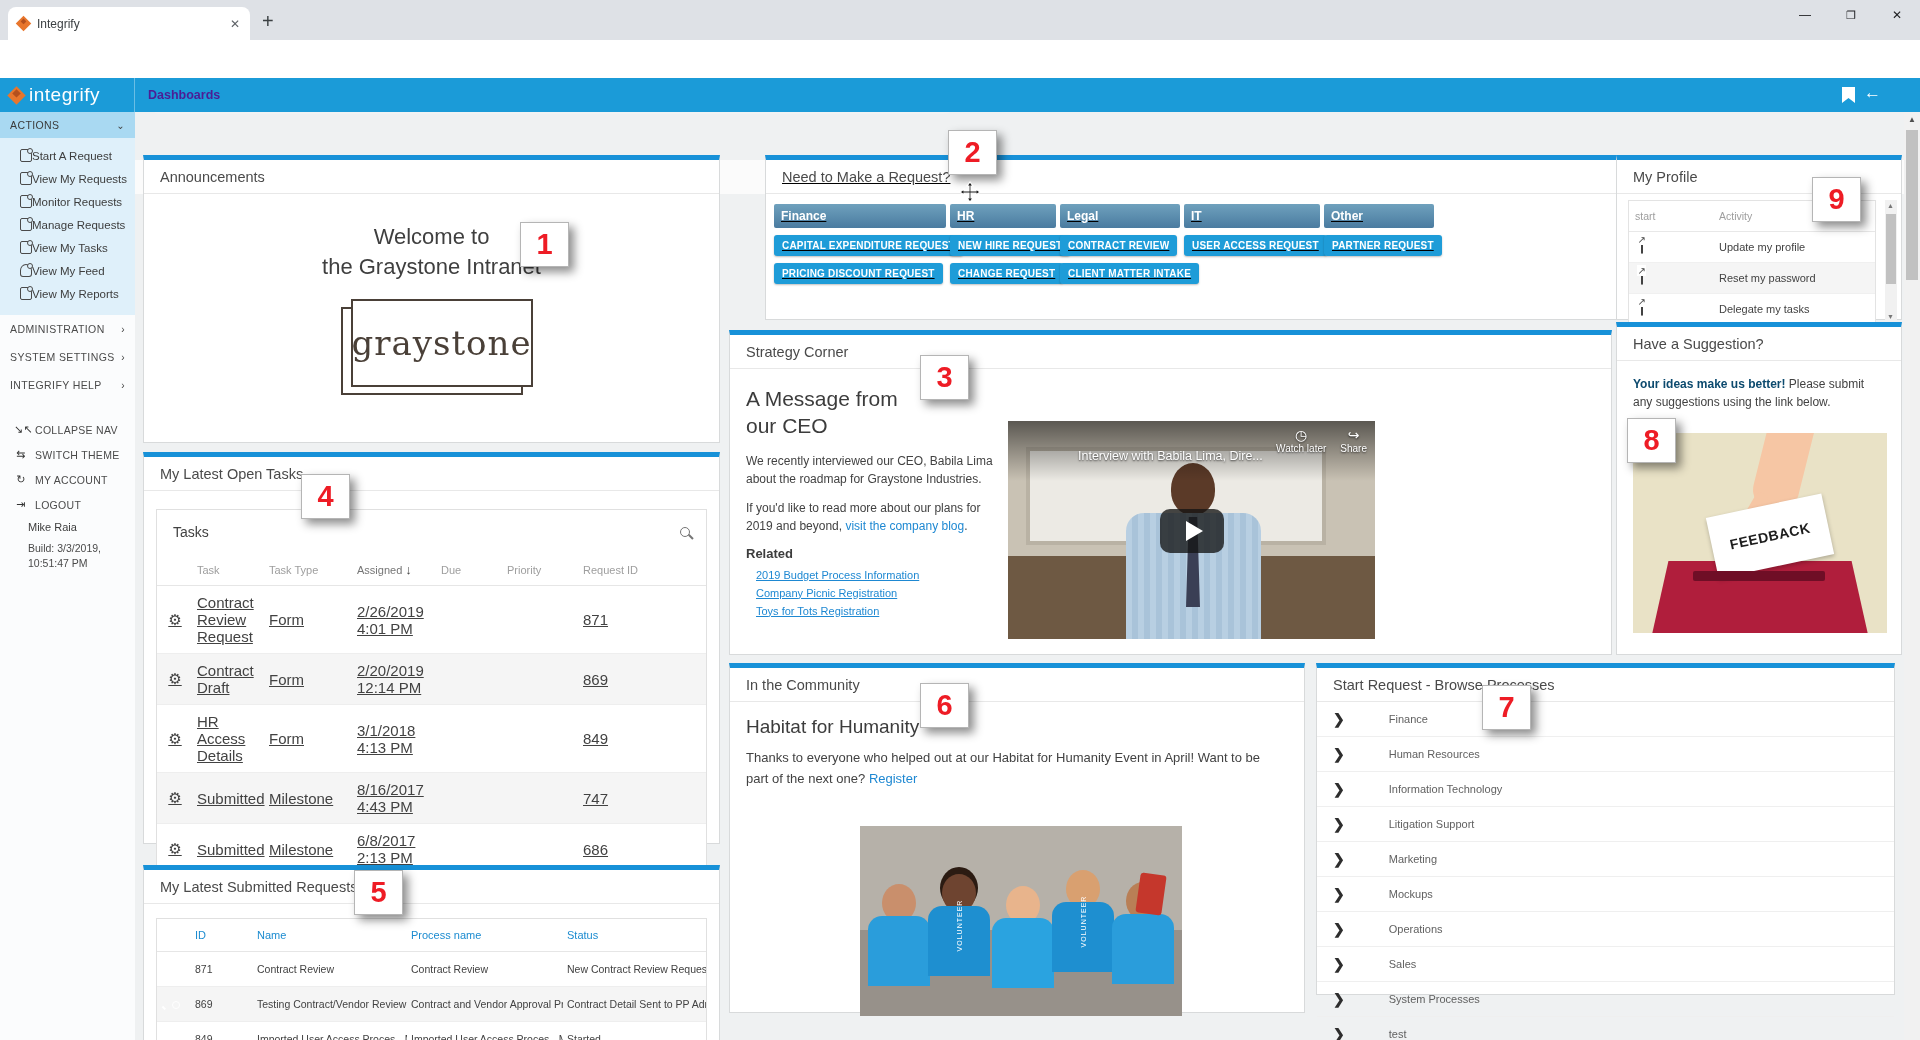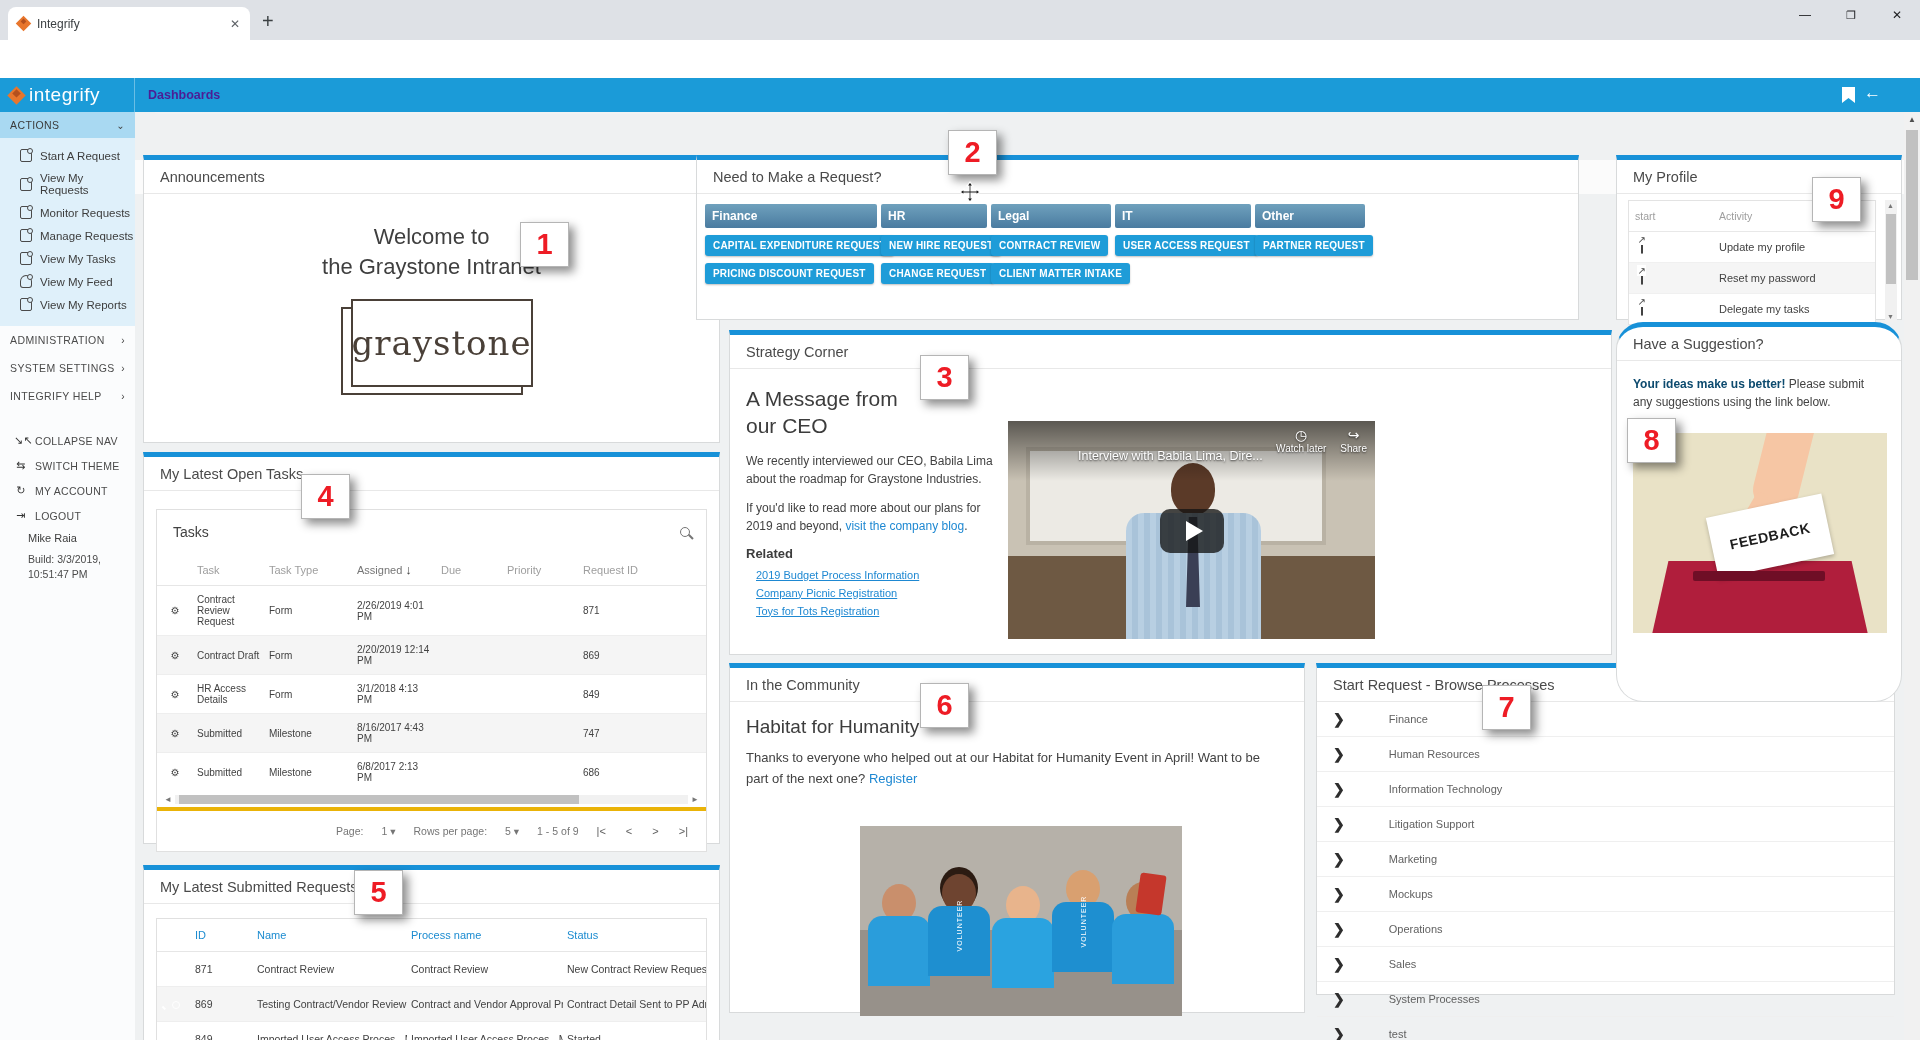--- a/index.html
+++ b/index.html
@@ -36,21 +36,21 @@
   #applogo .diamond{width:13px;height:13px;}
   #applogo span{color:#fff;font-size:19px;letter-spacing:.5px;}
   #appnav{position:absolute;left:148px;top:0;height:34px;display:flex;align-items:center;color:#4c1d95;font-size:12.5px;font-weight:bold;}
   .bmk{position:absolute;left:1842px;top:9px;width:13px;height:16px;background:#fff;clip-path:polygon(0 0,100% 0,100% 100%,50% 68%,0 100%);}
   .hdr-arrow{position:absolute;left:1864px;top:5px;color:#fff;font-size:17px;font-weight:bold;}
 
   
   #sidebar{position:absolute;left:0;top:112px;width:135px;height:928px;background:#fbfcfd;}
   #actions-head{height:26px;background:#a9d9f2;display:flex;align-items:center;justify-content:space-between;padding:0 10px;font-size:10.5px;color:#3a3a3a;letter-spacing:.4px;}
   #actions-body{background:#dff0fa;padding:6px 0 10px 0;}
-  .side-item{display:flex;align-items:center;gap:8px;padding:5px 0 5px 20px;font-size:11.5px;color:#3d3d3d;}
+  .side-item{display:flex;align-items:center;padding:5px 0 5px 20px;font-size:11.5px;color:#3d3d3d;}
   .doc-icon{width:12px;height:13px;border:1.4px solid #4a4a4a;border-radius:2px;position:relative;flex:0 0 auto;}
   .doc-icon::after{content:"";position:absolute;right:-2px;top:-2px;width:4px;height:4px;border:1.2px solid #4a4a4a;border-radius:50%;background:#dff0fa;}
   .side-section{display:flex;align-items:center;justify-content:space-between;padding:8px 10px;font-size:10.5px;color:#4a4a4a;letter-spacing:.4px;}
   .chev{font-size:10px;color:#444;}
   .util-item{display:flex;align-items:center;gap:7px;padding:6px 0 6px 14px;font-size:10.5px;color:#4a4a4a;letter-spacing:.3px;}
   .util-glyph{font-size:11px;color:#333;width:14px;text-align:center;}
   #side-user{padding:4px 0 0 28px;font-size:11px;color:#3d3d3d;}
   #side-build{padding:8px 0 0 28px;font-size:10.5px;color:#4a4a4a;line-height:1.45;}
 
   
@@ -95,21 +95,21 @@
   .playbtn::after{content:"";border-left:17px solid #fff;border-top:10px solid transparent;border-bottom:10px solid transparent;margin-left:4px;}
 
   
   .card{position:absolute;left:12px;background:#fff;border:1px solid #e0e0e0;}
   .card-head{display:flex;align-items:center;justify-content:space-between;padding:14px 16px;}
   .card-title{font-size:14px;color:#424242;}
   .search-ic{width:10px;height:10px;border:1.6px solid #757575;border-radius:50%;position:relative;}
   .search-ic::after{content:"";position:absolute;width:6px;height:1.6px;background:#757575;transform:rotate(45deg);right:-5px;bottom:-2px;}
   table.tt{border-collapse:collapse;width:100%;table-layout:fixed;}
   table.tt th{font-size:11px;color:#9e9e9e;font-weight:normal;text-align:left;padding:8px 4px;border-bottom:1px solid #e6e6e6;}
-  table.tt td{font-size:10px;color:#424242;padding:8px 4px;vertical-align:middle;}
+  table.tt td{font-size:15px;color:#424242;padding:8px 4px;vertical-align:middle;text-decoration:underline;}
   tr.alt{background:#f5f5f5;}
   tr.rb td{border-bottom:1px solid #eee;}
   .gear{font-size:15px;color:#3c3c3c;text-align:center;}
   .hscroll{display:flex;align-items:center;height:12px;margin:2px 4px;}
   .hs-track{flex:1;height:9px;background:#f1f1f1;position:relative;}
   .hs-thumb{position:absolute;left:4px;top:0;height:9px;width:78%;background:#c1c1c1;}
   .hs-arrow{font-size:8px;color:#777;padding:0 3px;}
   .pagination{display:flex;align-items:center;justify-content:flex-end;gap:18px;padding:14px 18px;font-size:10.5px;color:#757575;border-top:4px solid #eab308;}
   .pg-nav{display:flex;gap:20px;font-size:11px;color:#616161;}
 
@@ -353,21 +353,21 @@
     <div>Welcome to</div>
     <div>the Graystone Intranet</div>
   </div>
   <div class="gs-outer">
     <div class="gs-inner">
         <span class="gs-text">graystone</span>
       </div>
   </div>
 </div>
 
-<div class="panel" style="left:696px;top:155px;width:883px;height:165px;">
+<div class="panel" style="left:765px;top:155px;width:883px;height:165px;text-decoration:underline;">
   <div class="ptitle">Need to Make a Request?</div>
   <div class="cat-table">
     <div class="cat-col" style="width:172px;">
       <div class="cat-head">Finance</div>
       <button class="req-btn">CAPITAL EXPENDITURE REQUEST</button>
       <button class="req-btn">PRICING DISCOUNT REQUEST</button>
     </div>
     <div class="cat-col" style="width:106px;">
       <div class="cat-head">HR</div>
       <button class="req-btn">NEW HIRE REQUEST</button>
@@ -667,21 +667,21 @@
     </tbody>
       </table>
   </div>
   <div class="vscroll">
     <span class="vs-arrow" style="top:2px;">▲</span>
     <span class="vs-thumb"></span>
     <span class="vs-arrow" style="bottom:2px;">▼</span>
   </div>
 </div>
 
-<div class="panel" style="left:1616px;top:322px;width:286px;height:380px;border-radius:27px;">
+<div class="panel" style="left:1616px;top:322px;width:286px;height:333px;">
   <div class="ptitle">Have a Suggestion?</div>
   <div class="sug-p">
     <a href="#" class="sug-lead" style="text-decoration:none;">Your ideas make us better!</a><span> Please submit any suggestions using the link below.</span>
   </div>
   <div class="fb-art">
     <div class="fb-arm"></div>
     <div class="fb-finger" style="left:116px;top:58px;transform:rotate(30deg);"></div>
     <div class="fb-finger" style="left:134px;top:66px;transform:rotate(18deg);"></div>
     <div class="fb-finger" style="left:152px;top:70px;transform:rotate(6deg);"></div>
     <div class="fb-box"></div>

